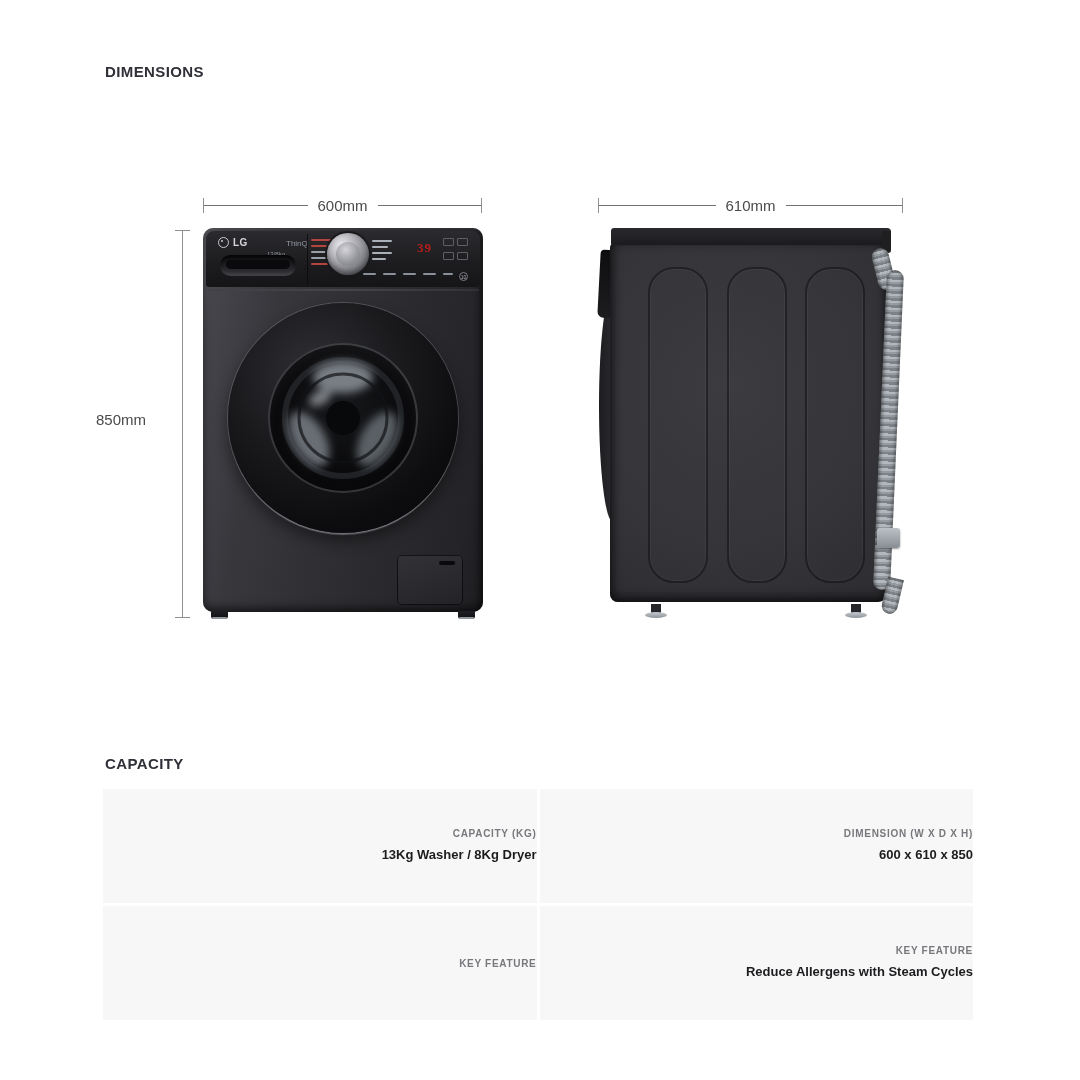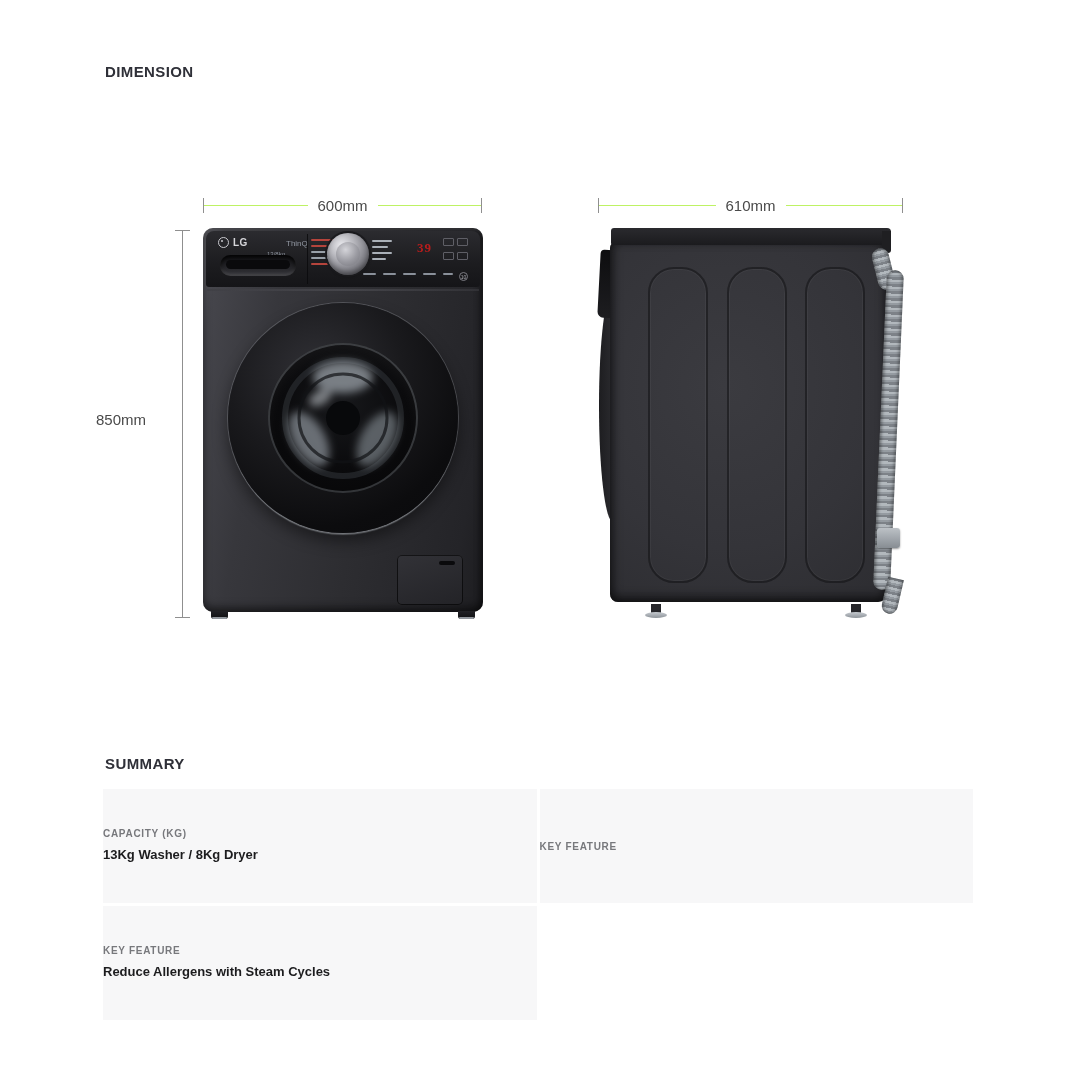--- a/index.html
+++ b/index.html
@@ -2,21 +2,21 @@
 <html><head>
 <meta charset="utf-8">
 <style>
   * { margin:0; padding:0; box-sizing:border-box; }
   html,body { width:1080px; height:1080px; background:#ffffff; font-family:"Liberation Sans", sans-serif; position:relative; overflow:hidden; }
 
   
   .section-title { position:absolute; font-size:15px; font-weight:700; color:#2f3038; letter-spacing:.4px; }
 
   
-  .dim-line-h { position:absolute; height:1px; background:#bef264; }
+  .dim-line-h { position:absolute; height:1px; background:#737373; }
   .dim-line-h .tick { position:absolute; top:-7px; width:1px; height:15px; background:#8f8f8f; }
   .dim-line-h .tick.left { left:0; }
   .dim-line-h .tick.right { right:0; }
   .dim-line-h .dim-label { position:absolute; left:50%; top:0; transform:translate(-50%,-50%); background:#ffffff; padding:0 10px; font-size:15px; color:#4a4a4a; white-space:nowrap; }
   .dim-line-v { position:absolute; width:1px; background:#8f8f8f; }
   .dim-line-v .tick { position:absolute; left:-7px; width:15px; height:1px; background:#8f8f8f; }
   .dim-line-v .tick.top { top:0; }
   .dim-line-v .tick.bottom { bottom:0; }
   .dim-label-left { position:absolute; font-size:15px; color:#4a4a4a; text-align:left; }
 
@@ -85,29 +85,29 @@
   .ws-clip { position:absolute; left:281px; top:300px; width:23px; height:20px; border-radius:3px;
     background:linear-gradient(180deg,#bcc1c6,#878d93); box-shadow:0 1px 2px rgba(0,0,0,.4); }
   .ws-foot { width:22px; height:15px; }
   .ws-foot::before { content:""; position:absolute; left:6px; top:0; width:10px; height:9px; background:#26262a; }
   .ws-foot::after { content:""; position:absolute; left:0; bottom:1px; width:22px; height:6px; border-radius:50%;
     background:linear-gradient(180deg,#c6cbd0,#8d9399); }
 
   
   .summary-grid { position:absolute; left:103px; top:789px; width:870px; display:grid;
     grid-template-columns:1fr 1fr; grid-auto-rows:114px; gap:3px; }
-  .summary-card { background:#f7f7f8; display:flex; flex-direction:column; align-items:flex-start; justify-content:center;
+  .summary-card { background:#f7f7f8; display:flex; flex-direction:column; align-items:flex-end; justify-content:center;
     gap:8px; text-align:center; }
   .summary-card .card-label { font-size:10px; font-weight:700; color:#77787c; letter-spacing:.7px; }
   .summary-card .card-value { font-size:13px; font-weight:700; color:#1c1c1e; line-height:1.3; max-width:300px; }
 </style>
 </head>
 <body>
 
-<div class="section-title" style="left:105px; top:63px;">DIMENSION</div>
+<div class="section-title" style="left:105px; top:63px;">DIMENSIONS</div>
 
 <div class="dim-line-h" style="left:203px; top:205px; width:279px;">
   <div class="tick left"></div>
   <div class="tick right"></div>
   <span class="dim-label">600mm</span>
 </div>
 
 <div class="dim-line-v" style="left:182px; top:230px; height:388px;">
   <div class="tick top"></div>
   <div class="tick bottom"></div>
@@ -198,27 +198,31 @@
 
   <div class="hose-seg" style="left:279px; top:20px; width:17px; height:42px; transform:rotate(-14deg);"></div>
   <div class="hose-seg" style="left:284px; top:42px; width:17px; height:320px; transform:rotate(2.5deg);"></div>
   <div class="ws-clip"></div>
   <div class="hose-seg" style="left:288px; top:350px; width:16px; height:36px; transform:rotate(13deg); border-radius:0 0 10px 10px;"></div>
 
   <div class="foot ws-foot" style="left:49px;"></div>
   <div class="foot ws-foot" style="left:249px;"></div>
 </div>
 
-<div class="section-title" style="left:105px; top:755px;">SUMMARY</div>
+<div class="section-title" style="left:105px; top:755px;">CAPACITY</div>
 
 <div class="summary-grid">
   <div class="summary-card">
     <div class="card-label">CAPACITY (KG)</div>
     <div class="card-value">13Kg Washer / 8Kg Dryer</div>
   </div>
   <div class="summary-card">
+    <div class="card-label">DIMENSION (W X D X H)</div>
+    <div class="card-value">600 x 610 x 850</div>
+  </div>
+  <div class="summary-card">
     <div class="card-label">KEY FEATURE</div>
   </div>
   <div class="summary-card">
     <div class="card-label">KEY FEATURE</div>
     <div class="card-value">Reduce Allergens with Steam Cycles</div>
   </div>
 </div>
 
 </body></html>

